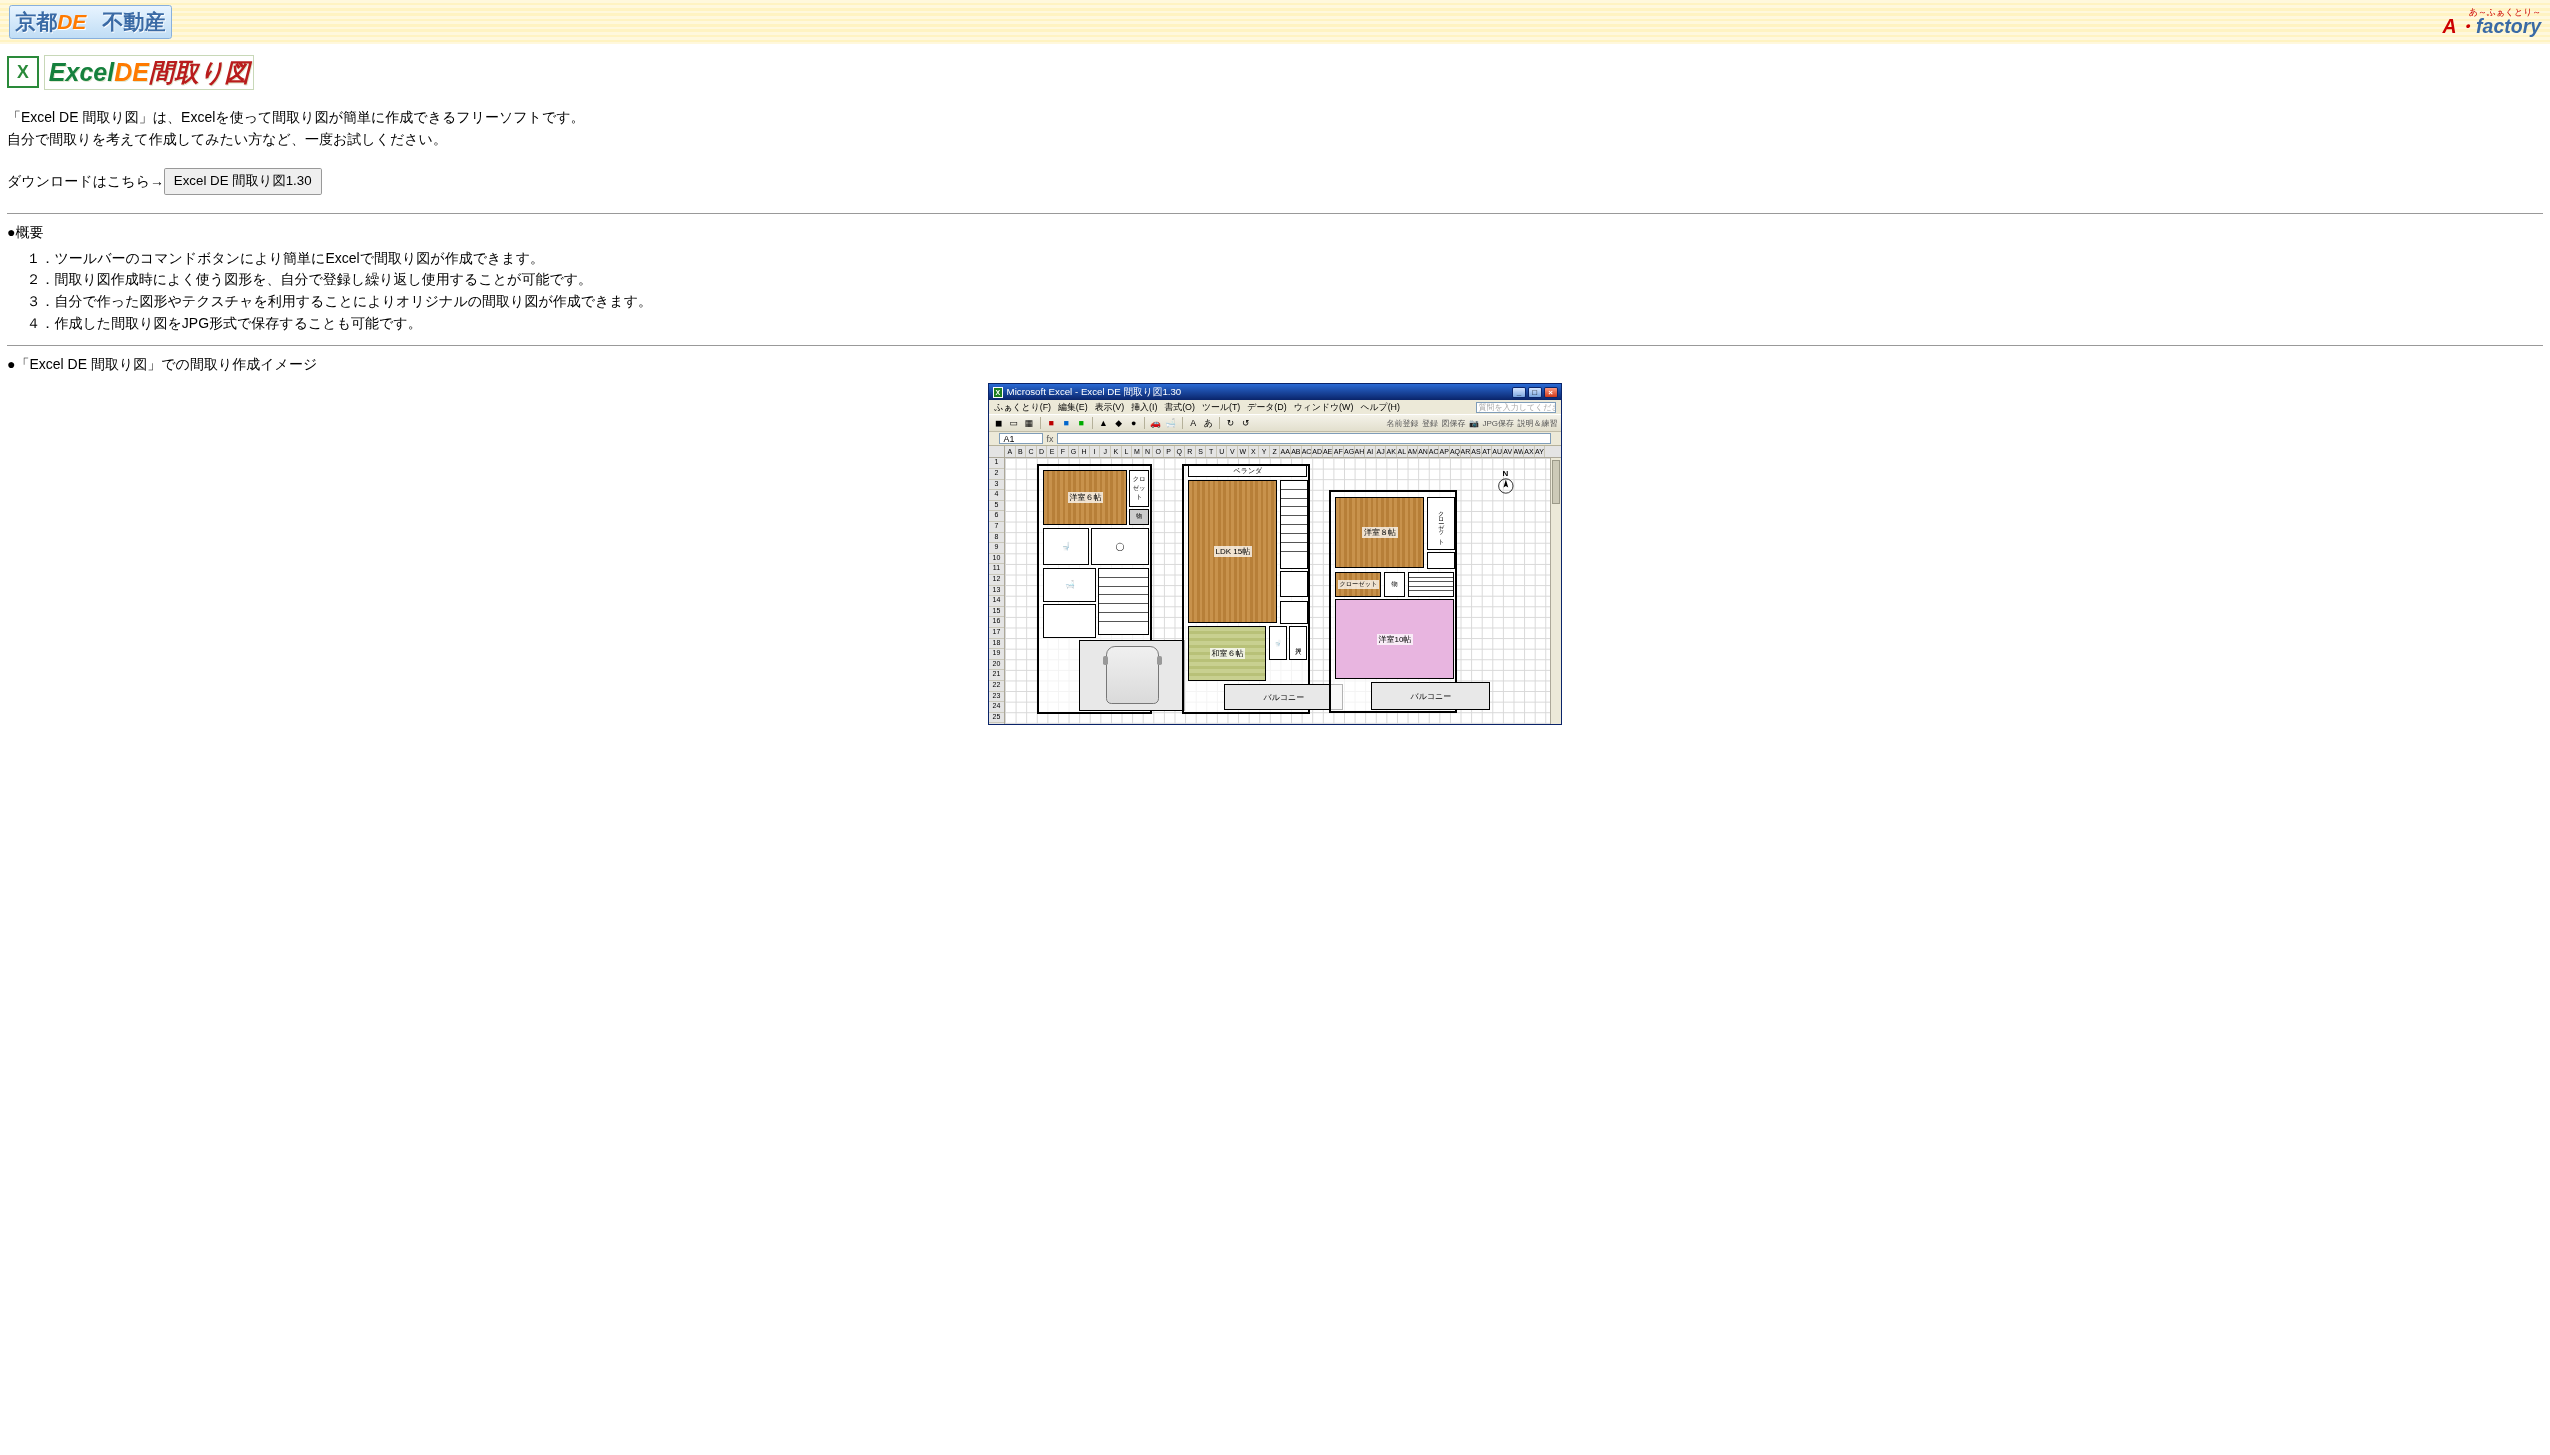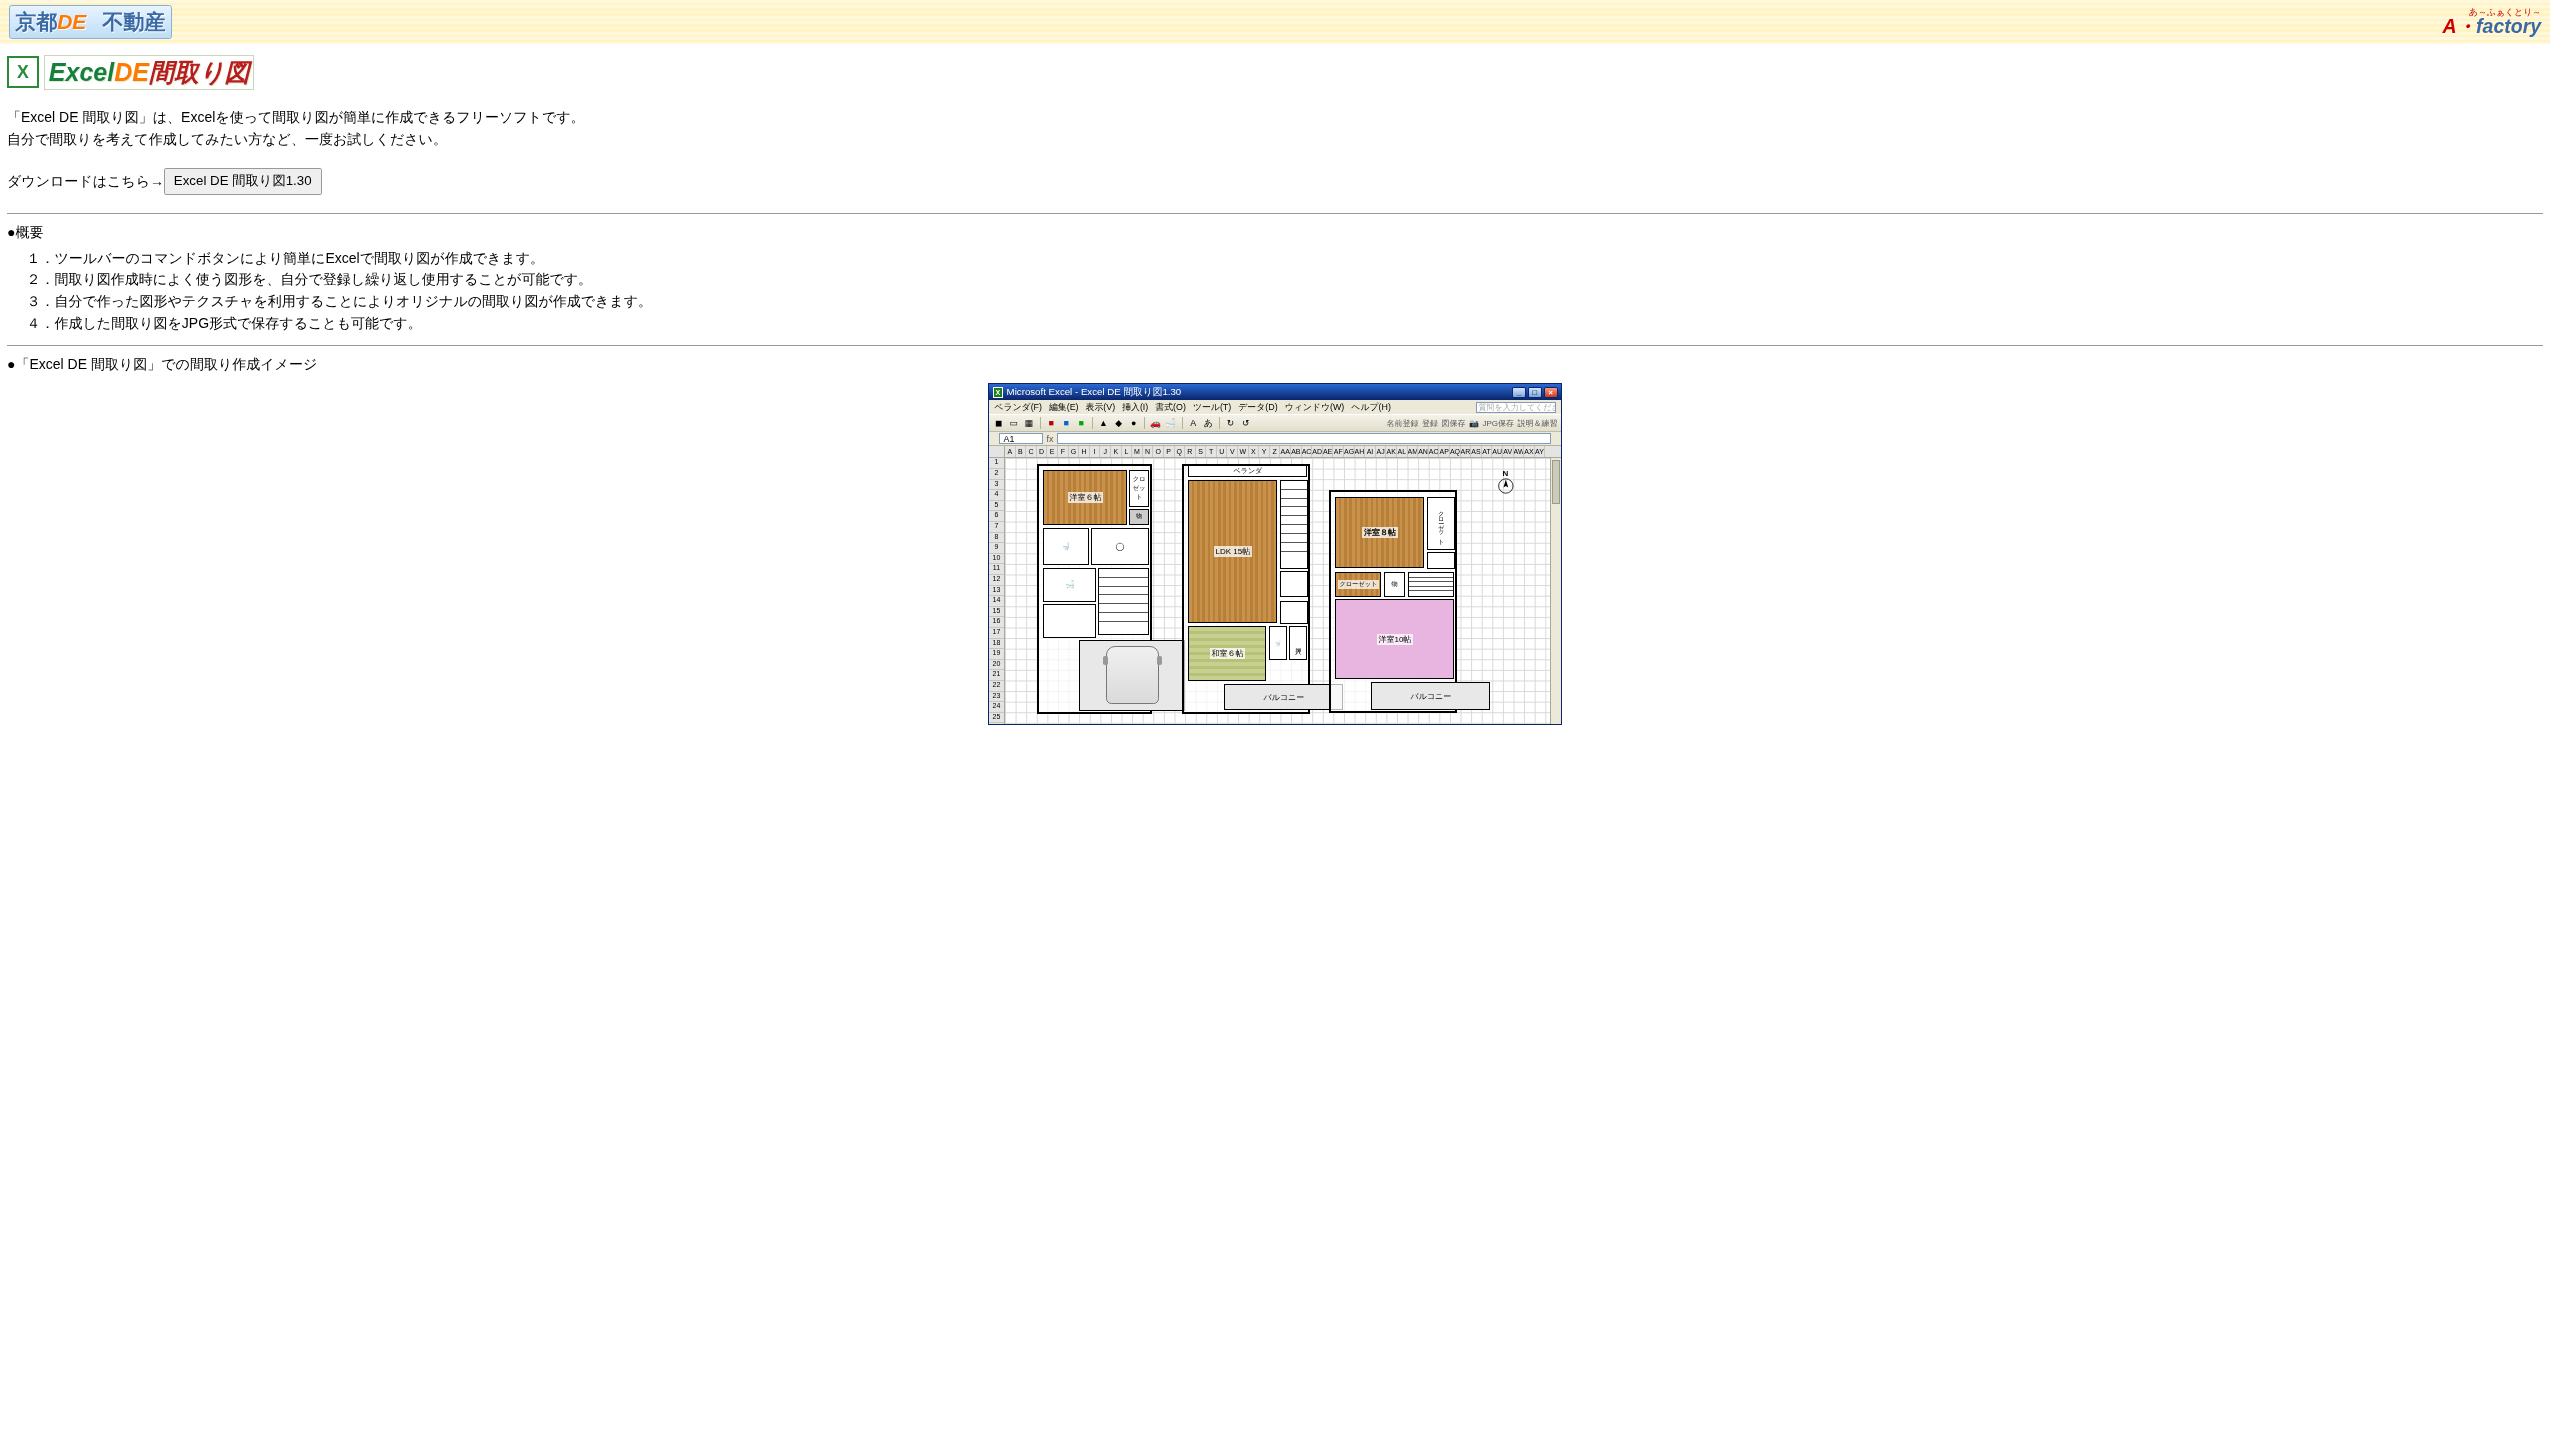--- a/index.html
+++ b/index.html
@@ -259,21 +259,21 @@
 .b2 .st  { left:96px; top:14px; width:27.5px; height:89px; display:block; }
 .b2 .st .stairrow { height:8.9px; border-bottom:0.9px solid #555; }
 .b2 .cl1 { left:96px; top:105px; width:27.5px; height:26.6px; }
 .b2 .cl2 { left:96px; top:135px; width:27.5px; height:23px; }
 .b2 .wa  { left:4.4px; top:160px; width:78px; height:55px; }
 .b2 .wc  { left:85px; top:160px; width:17.7px; height:34px; font-size:6.2px; }
 .b2 .osi { left:105px; top:160px; width:17.7px; height:34px; font-size:6.2px; writing-mode:vertical-rl;}
 .b2 .bal { left:4.4px; top:218px; width:119px; height:26.6px; }
 
 
-.b3 .r1 { left:4.4px; top:4.4px; width:89px; height:71px;font-weight:bold; }
+.b3 .r1 { left:4.4px; top:4.4px; width:89px; height:71px; }
 .b3 .r1c { left:96px; top:4.4px; width:27.5px; height:53px; font-size:6.2px; writing-mode:vertical-rl; }
 .b3 .r1d { left:96px; top:60px; width:27.5px; height:17px; background:#fff; }
 .b3 .mid1 { left:4.4px; top:80px; width:46px; height:25px; font-size:6.2px; }
 .b3 .mid2 { left:53px; top:80px; width:21px; height:25px; font-size:6.2px; }
 .b3 .mid3 { left:77px; top:80px; width:46px; height:25px; display:block; }
 .b3 .mid3 .stairrow { height:4.4px; border-bottom:0.9px solid #555; }
 .b3 .r2 { left:4.4px; top:107px; width:119px; height:80px; }
 .b3 .bal { left:4.4px; top:190px; width:119px; height:28px; }
 
 .scrollbar-v { position:absolute; right:0; top:12.4px; bottom:0; width:10.6px; background:#ece9d8; border-left:0.9px solid #aca899; }
@@ -339,21 +339,21 @@
         </div>
         <div class="winbtns">
           <span class="wb">_</span>
           <span class="wb">□</span>
           <span class="wb close">×</span>
         </div>
       </div>
 
       <div class="shot-menubar">
         <div class="left">
-          <span>ベランダ(F)</span>
+          <span>ふぁくとり(F)</span>
           <span>編集(E)</span>
           <span>表示(V)</span>
           <span>挿入(I)</span>
           <span>書式(O)</span>
           <span>ツール(T)</span>
           <span>データ(D)</span>
           <span>ウィンドウ(W)</span>
           <span>ヘルプ(H)</span>
         </div>
         <div class="right">

